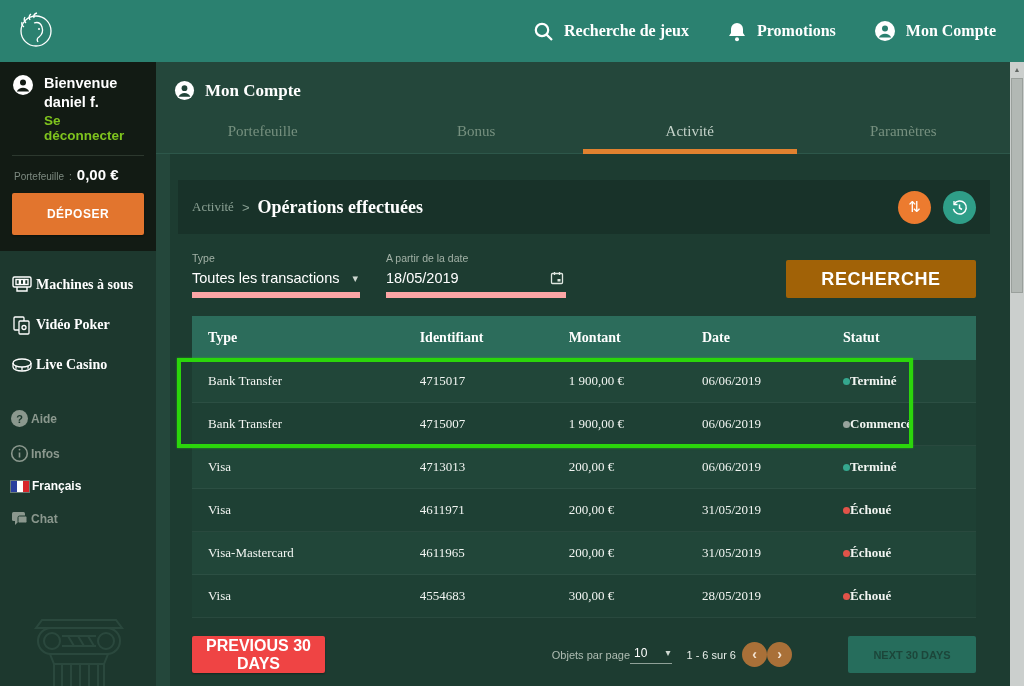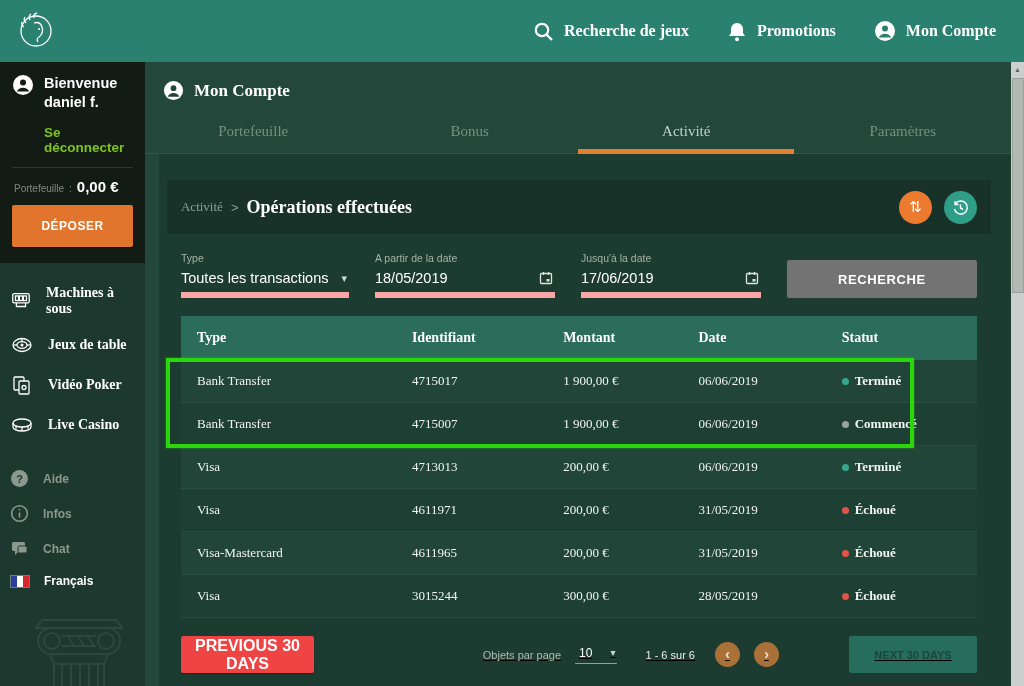--- a/index.html
+++ b/index.html
@@ -17,29 +17,29 @@
   .hnav-item .lbl { font-family:"Liberation Serif", serif; font-size:16px; font-weight:bold; }
 
   
   .page-body { display:flex; height:624px; }
 
   
   .sidebar { width:156px; background:#1d382e; display:flex; flex-direction:column; position:relative; overflow:hidden; }
   .user-block { background:#121b14; padding:12px 12px 16px 12px; }
   .user-row { display:flex; gap:10px; }
   .welcome-lines { color:#fff; font-size:14.5px; font-weight:bold; line-height:19px; }
-  .logout { color:#7fc41e; font-size:13.5px; font-weight:bold; margin-top:13px; margin-left:32px; cursor:pointer; }
+  .logout { color:#7fc41e; font-size:13.5px; font-weight:bold; margin-top:1px; margin-left:32px; cursor:pointer; }
   .user-divider { border-top:1px solid #2c382e; margin:12px 0 10px 0; }
   .wallet-line { display:flex; align-items:baseline; gap:5px; margin:0 0 10px 2px; }
   .wallet-label { color:#7d8a80; font-size:10px; }
   .wallet-sep { color:#7d8a80; font-size:10px; }
   .wallet-value { color:#fff; font-size:15px; font-weight:bold; }
   .deposit-btn { width:100%; height:42px; background:#e2752e; border:none; color:#fff; font-weight:bold; font-size:12px; letter-spacing:0.5px; border-radius:2px; cursor:pointer; box-shadow:0 1px 2px rgba(0,0,0,.4); }
   .side-menu { padding:14px 0 0 0; }
-  .side-item { display:flex; align-items:center; gap:14px; padding:8px 10px; cursor:pointer; }
+  .side-item { display:flex; align-items:center; gap:2px; padding:8px 10px; cursor:pointer; }
   .side-item .lbl { font-family:"Liberation Serif", serif; color:#fff; font-size:14px; font-weight:bold; }
   .side-secondary { margin-top:16px; }
   .side-item.sec .lbl { font-family:"Liberation Sans", sans-serif; color:#8b988e; font-size:12px; font-weight:bold; }
   .side-item.lang .lbl { color:#fff; }
   .flag { width:20px; height:13px; display:flex; border:0.5px solid rgba(255,255,255,.35); }
   .flag div { flex:1; }
   .column-art { position:absolute; left:24px; bottom:-46px; opacity:.55; }
 
   
   .main { flex:1; display:flex; flex-direction:column; background:#24473b; }
@@ -61,40 +61,40 @@
   .circle-btn.orange { background:#ec7b2f; font-size:15px; }
   .circle-btn.teal { background:#2f9e88; }
 
   
   .filters { display:flex; align-items:flex-end; padding:18px 14px 4px 14px; gap:26px; }
   .fgroup { width:168px; }
   .fgroup.date { width:180px; }
   .fgroup .flabel { color:#a3b2a7; font-size:10.5px; margin-bottom:6px; }
   .fvalue { display:flex; align-items:center; justify-content:space-between; border-bottom:6px solid #fca5a5; padding:0 2px 6px 0; color:#fff; font-size:14.5px; cursor:pointer; }
   .fvalue .caret { font-size:11px; color:#cfd8d1; }
-  .search-btn { margin-left:auto; width:190px; height:38px; background:#737373; border:none; color:#fff; font-weight:bold; font-size:13px; letter-spacing:0.6px; border-radius:2px; cursor:pointer; }
+  .search-btn { margin-left:auto; width:190px; height:38px; background:#a16207; border:none; color:#fff; font-weight:bold; font-size:18px; letter-spacing:0.6px; border-radius:2px; cursor:pointer; }
 
   
   .table-wrap { margin:14px 14px 0 14px; position:relative; }
   .trow { display:flex; align-items:center; height:43px; }
   .thead { background:#2c6c5b; height:44px; }
   .thead .cell { color:#fff; font-weight:bold; font-size:14px; font-family:"Liberation Serif", serif; }
   .cell { padding-left:16px; font-family:"Liberation Serif", serif; color:#f2f5f2; font-size:13px; }
   .c1{width:27%;} .c2{width:19%;} .c3{width:17%;} .c4{width:18%;} .c5{width:19%;}
   .tbody .trow:nth-child(odd){ background:#214639; }
   .tbody .trow:nth-child(even){ background:#1e4034; }
   .tbody .trow { border-bottom:1px solid rgba(255,255,255,0.05); }
-  .status { display:flex; align-items:center; gap:6px; font-weight:bold; }
+  .status { display:flex; align-items:center; font-weight:bold; }
   .dot { width:7px; height:7px; border-radius:50%; flex:none; }
   .highlight-box { position:absolute; top:42px; left:-15px; width:calc(100% - 48px); height:90px; border:4px solid #2bd60b; pointer-events:none; box-shadow:0 0 2px rgba(43,214,11,.6); }
 
   
   .tfooter { display:flex; align-items:center; margin:18px 14px 0 14px; padding-bottom:14px; }
   .prev-btn { width:133px; height:37px; background:#ef4444; border:none; color:#fff; font-weight:bold; font-size:16px; border-radius:2px; cursor:pointer; box-shadow:0 1px 2px rgba(0,0,0,.35); }
-  .pager { display:flex; align-items:center; gap:14px; margin-left:auto;text-decoration:underline; }
+  .pager { display:flex; align-items:center; margin-left:auto; }
   .perpage-lbl { color:#aebcb2; font-size:11px; }
   .perpage-select { display:flex; align-items:center; gap:18px; border-bottom:1px solid #8fa198; padding:0 2px 3px 4px; color:#fff; font-size:12px; cursor:pointer; }
   .perpage-select .caret { font-size:10px; color:#cfd8d1; }
   .range-text { color:#e8eeea; font-size:11px; margin:0 6px 0 14px; }
   .page-circle { width:25px; height:25px; border-radius:50%; border:none; background:#a97038; color:#f3e3d2; font-size:14px; font-weight:bold; cursor:pointer; display:flex; align-items:center; justify-content:center; padding-bottom:2px; }
   .next-btn { margin-left:56px; width:128px; height:37px; background:rgba(47,158,136,0.5); border:none; color:#1c463a; font-weight:bold; font-size:11px; border-radius:2px; cursor:default; }
 
   
   .scrollbar { width:14px; background:#cbcfcd; position:relative; }
   .sb-arrow { height:14px; display:flex; align-items:center; justify-content:center; font-size:7px; color:#616663; cursor:pointer; }
@@ -171,31 +171,20 @@
             <rect x="3" y="4" width="18" height="10" rx="1.5"></rect>
             <rect x="6" y="6.5" width="3.4" height="5"></rect>
             <rect x="10.3" y="6.5" width="3.4" height="5"></rect>
             <rect x="14.6" y="6.5" width="3.4" height="5"></rect>
             <path d="M7 14 v4 h10 v-4"></path>
           </svg>
         <span class="lbl">Machines à sous</span>
       </div>
       <div class="side-item">
         <svg width="24" height="24" viewBox="0 0 24 24" fill="none" stroke="#fff" stroke-width="1.3">
-            <ellipse cx="12" cy="12" rx="9" ry="6.5"></ellipse>
-            <ellipse cx="12" cy="12" rx="5" ry="3.4"></ellipse>
-            <line x1="3.5" y1="12" x2="7" y2="12"></line>
-            <line x1="17" y1="12" x2="20.5" y2="12"></line>
-            <line x1="12" y1="5.6" x2="12" y2="8.6"></line>
-            <circle cx="12" cy="12" r="0.9" fill="#fff"></circle>
-          </svg>
-        <span class="lbl">Jeux de table</span>
-      </div>
-      <div class="side-item">
-        <svg width="24" height="24" viewBox="0 0 24 24" fill="none" stroke="#fff" stroke-width="1.3">
             <rect x="4" y="4" width="10" height="13" rx="1"></rect>
             <rect x="9" y="8" width="10" height="13" rx="1" fill="#1d382e"></rect>
             <circle cx="14" cy="14.5" r="2"></circle>
           </svg>
         <span class="lbl">Vidéo Poker</span>
       </div>
       <div class="side-item">
         <svg width="24" height="24" fill="none" stroke="#fff" stroke-width="1.3" viewBox="0 0 24 24">
             <ellipse cx="12" cy="10" rx="9" ry="4"></ellipse>
             <path d="M3 10 v4 c0 2.2 4 4 9 4 s9 -1.8 9 -4 v-4"></path>
@@ -213,36 +202,36 @@
           </svg>
         <span class="lbl">Aide</span>
       </div>
       <div class="side-item sec">
         <svg width="19" height="19" viewBox="0 0 19 19" fill="none" stroke="#8b988e" stroke-width="1.6">
             <circle cx="9.5" cy="9.5" r="7.8"></circle>
             <line x1="9.5" y1="8.5" x2="9.5" y2="13.5"></line>
             <circle cx="9.5" cy="5.6" r="0.9" fill="#8b988e" stroke="none"></circle>
           </svg>
         <span class="lbl">Infos</span>
-      </div>
-      <div class="side-item sec">
-        <svg width="19" height="19" viewBox="0 0 19 19" fill="#8b988e">
-            <rect x="2" y="3" width="13" height="9" rx="1.5"></rect>
-            <path d="M5 12 l0 4 4 -4z"></path>
-            <rect x="8" y="7" width="9" height="7" rx="1.5" stroke="#1d382e" stroke-width="1"></rect>
-          </svg>
-        <span class="lbl">Chat</span>
       </div>
       <div class="side-item sec lang">
         <span class="flag">
             <div style="background:#2b3f9e"></div>
             <div style="background:#ffffff"></div>
             <div style="background:#d8272c"></div>
           </span>
         <span class="lbl">Français</span>
+      </div>
+      <div class="side-item sec">
+        <svg width="19" height="19" viewBox="0 0 19 19" fill="#8b988e">
+            <rect x="2" y="3" width="13" height="9" rx="1.5"></rect>
+            <path d="M5 12 l0 4 4 -4z"></path>
+            <rect x="8" y="7" width="9" height="7" rx="1.5" stroke="#1d382e" stroke-width="1"></rect>
+          </svg>
+        <span class="lbl">Chat</span>
       </div>
     </div>
 
     <svg class="column-art" width="110" height="120" viewBox="0 0 110 120" fill="none" stroke="#36564a" stroke-width="2">
       <path d="M18 8 h74 l6 8 h-86 z"></path>
       <rect x="14" y="16" width="82" height="26" rx="13"></rect>
       <circle cx="28" cy="29" r="8"></circle>
         <circle cx="82" cy="29" r="8"></circle>
       <path d="M38 24 h34 M38 34 h34 M44 24 l6 10 M54 24 l6 10 M64 24 l6 10"></path>
       <path d="M26 42 h58 l-4 10 h-50 z"></path>
@@ -301,32 +290,20 @@
           <div class="fvalue">
             <span>18/05/2019</span>
             <svg width="14" height="14" viewBox="0 0 14 14" fill="none" stroke="#dfe6e0" stroke-width="1.3">
                 <rect x="1.5" y="2.5" width="11" height="10" rx="1"></rect>
                 <line x1="4.5" y1="1" x2="4.5" y2="4"></line>
                 <line x1="9.5" y1="1" x2="9.5" y2="4"></line>
                 <rect x="7.5" y="8" width="3" height="2.5" fill="#dfe6e0" stroke="none"></rect>
               </svg>
           </div>
         </div>
-        <div class="fgroup date">
-          <div class="flabel">Jusqu'à la date</div>
-          <div class="fvalue">
-            <span>17/06/2019</span>
-            <svg width="14" height="14" viewBox="0 0 14 14" fill="none" stroke="#dfe6e0" stroke-width="1.3">
-                <rect x="1.5" y="2.5" width="11" height="10" rx="1"></rect>
-                <line x1="4.5" y1="1" x2="4.5" y2="4"></line>
-                <line x1="9.5" y1="1" x2="9.5" y2="4"></line>
-                <rect x="7.5" y="8" width="3" height="2.5" fill="#dfe6e0" stroke="none"></rect>
-              </svg>
-          </div>
-        </div>
         <button class="search-btn">RECHERCHE</button>
       </div>
 
       <div class="table-wrap">
         <div class="trow thead">
           <div class="cell c1">Type</div>
           <div class="cell c2">Identifiant</div>
           <div class="cell c3">Montant</div>
           <div class="cell c4">Date</div>
           <div class="cell c5">Statut</div>
@@ -377,21 +354,21 @@
             <div class="cell c2">4611965</div>
             <div class="cell c3">200,00 €</div>
             <div class="cell c4">31/05/2019</div>
             <div class="cell c5 status">
                 <span class="dot" style="background-color: rgb(226, 83, 73);"></span>
                 <span>Échoué</span>
               </div>
           </div>
           <div class="trow">
             <div class="cell c1">Visa</div>
-            <div class="cell c2">3015244</div>
+            <div class="cell c2">4554683</div>
             <div class="cell c3">300,00 €</div>
             <div class="cell c4">28/05/2019</div>
             <div class="cell c5 status">
                 <span class="dot" style="background-color: rgb(226, 83, 73);"></span>
                 <span>Échoué</span>
               </div>
           </div>
         </div>
         <div class="highlight-box" style="border-color: rgb(43, 214, 11);"></div>
       </div>

